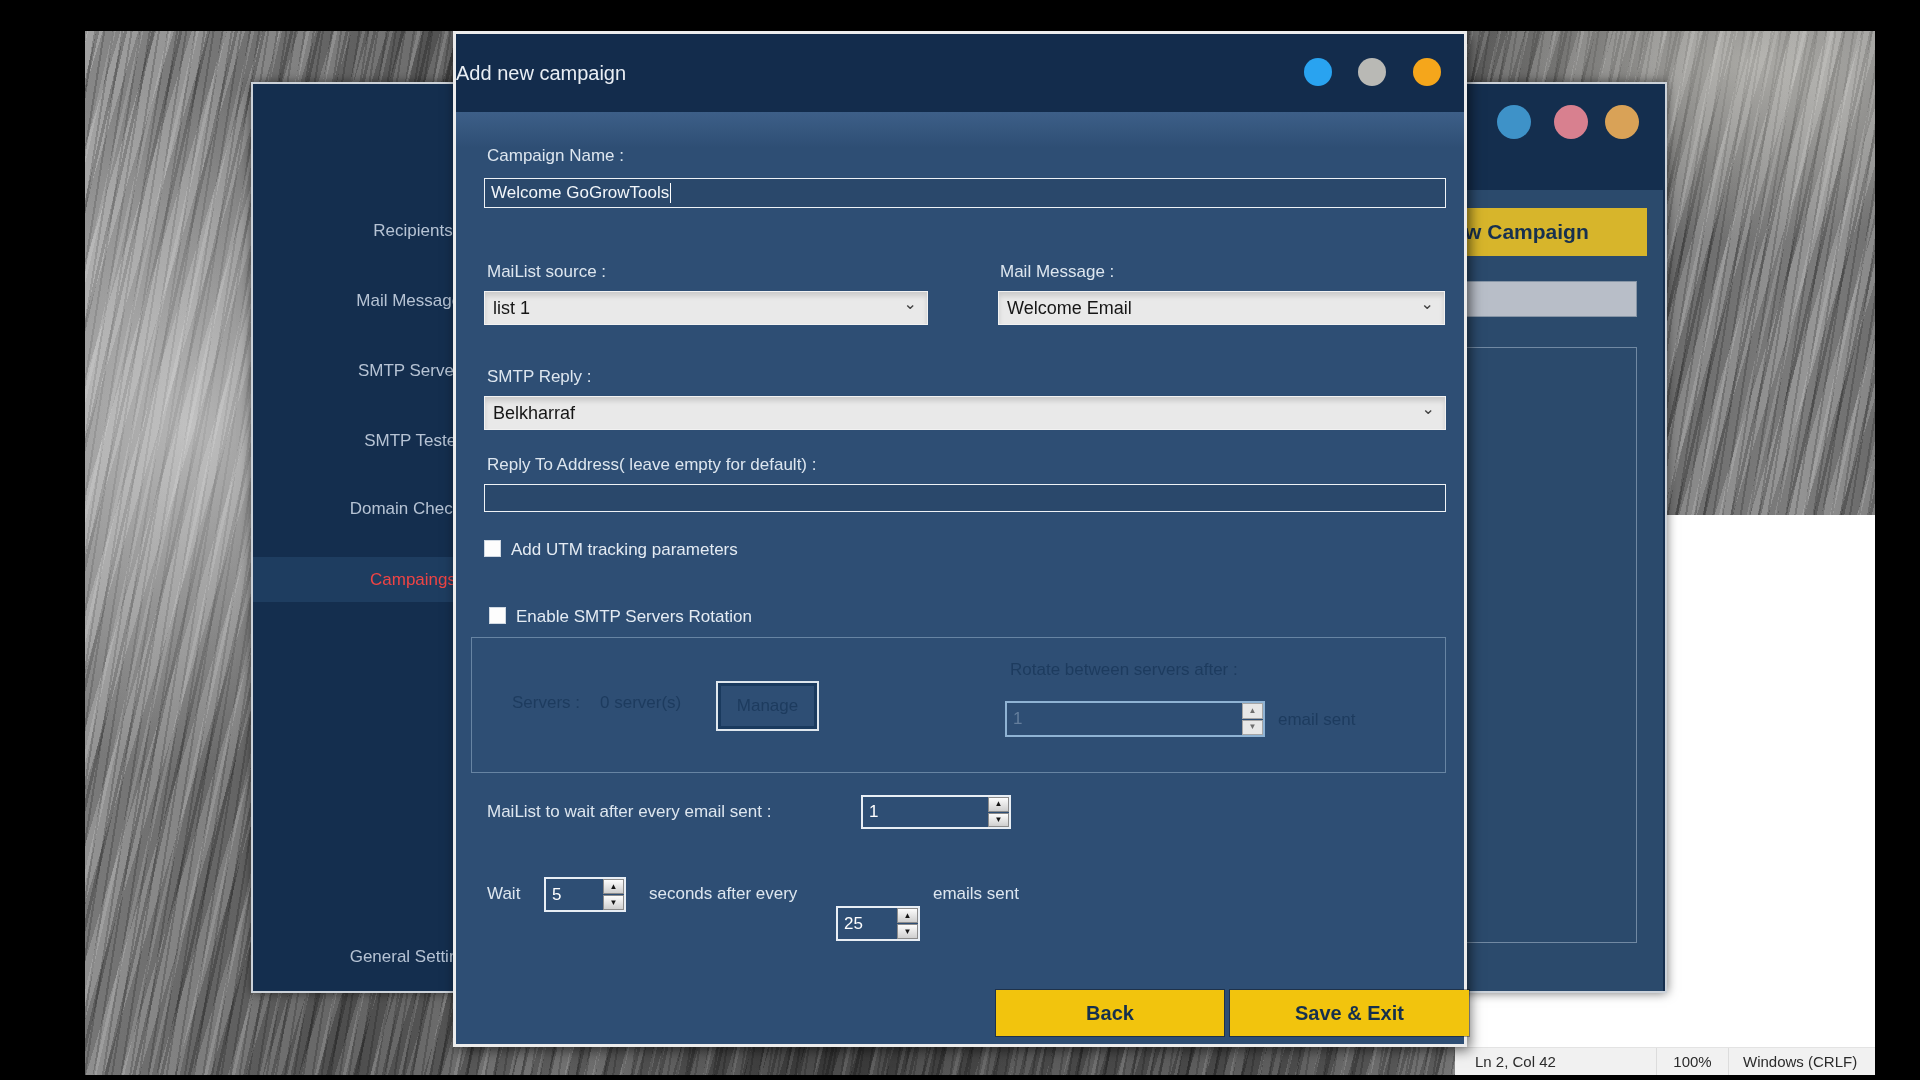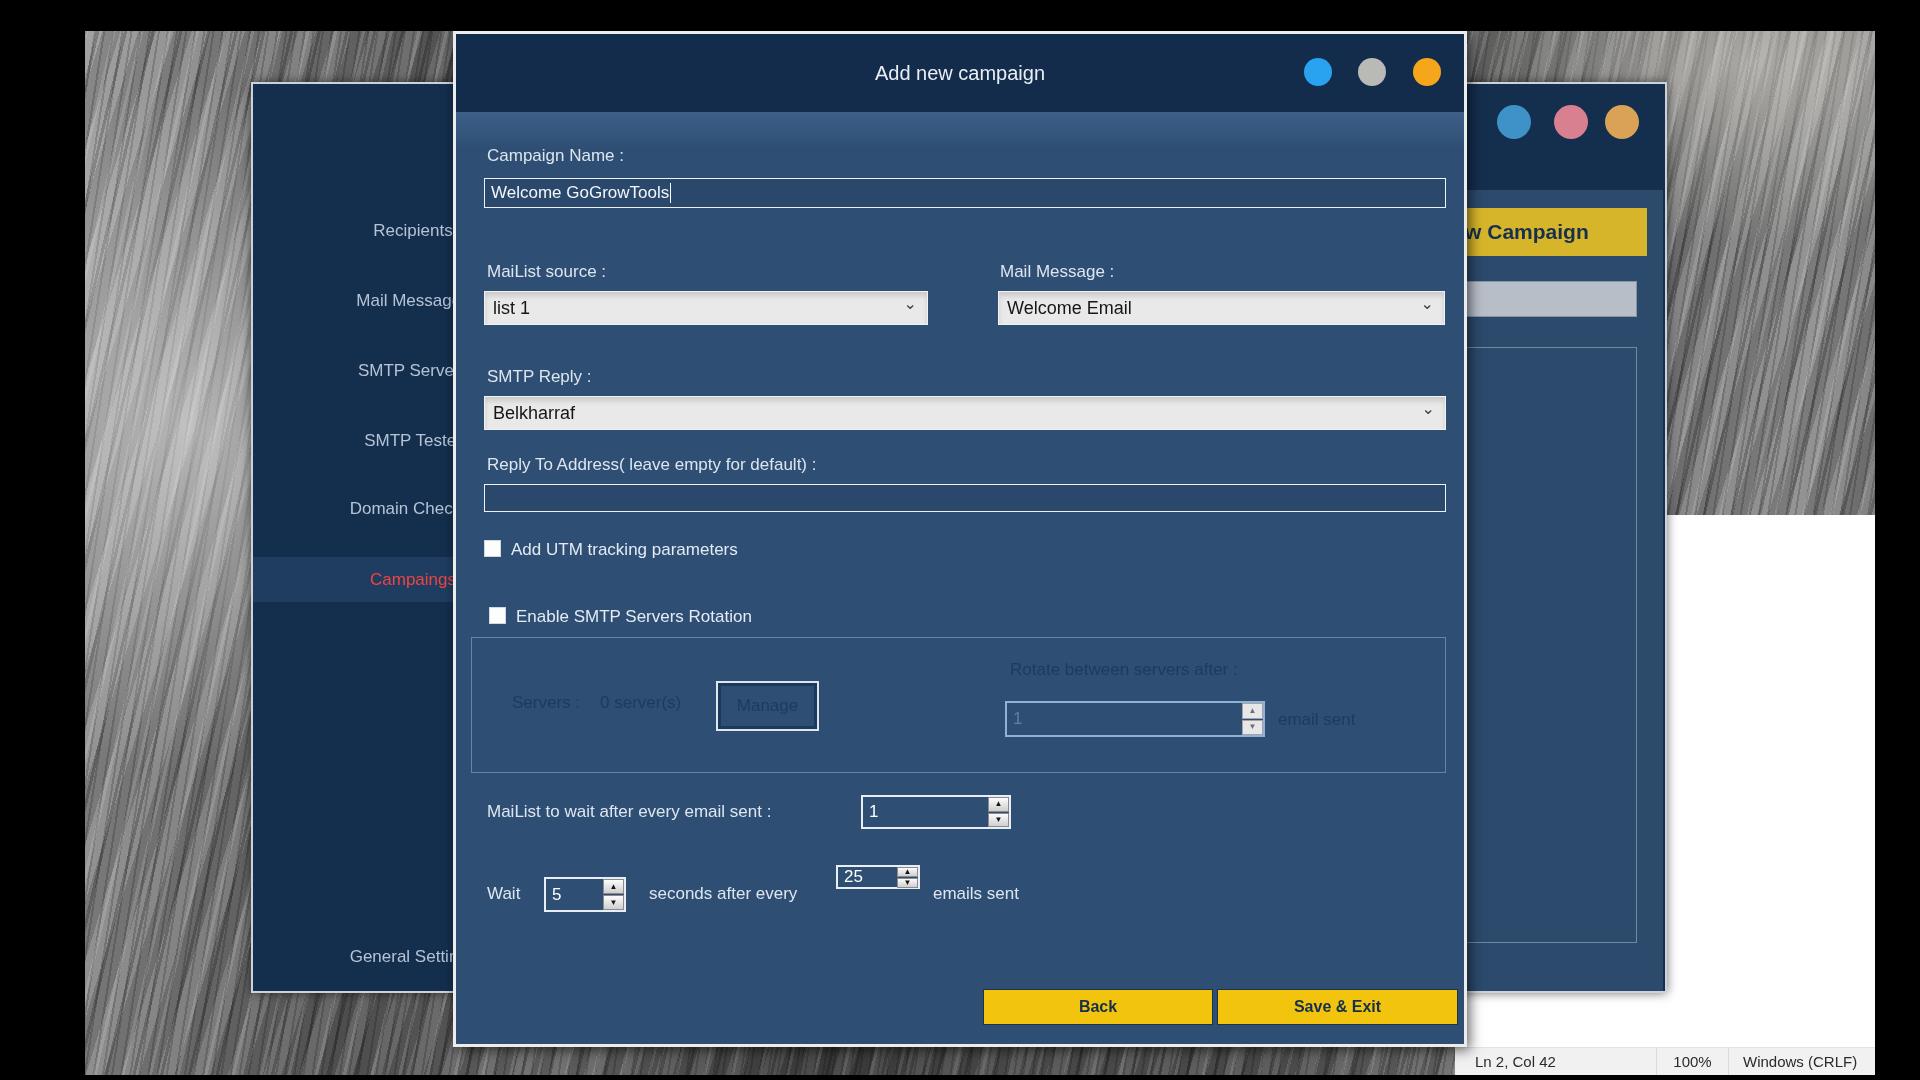--- a/index.html
+++ b/index.html
@@ -50,21 +50,21 @@
               background:#b8bec8; border:1px solid #8695a6; }
   .outline-box { position:absolute; left:1207px; top:263px; width:177px; height:596px;
                  border:1px solid rgba(200,215,230,.45); }
 
   
   .dialog { position:absolute; left:453px; top:31px; width:1014px; height:1016px;
             background:#2e4e74; border:3px solid #ececec; z-index:4;
             box-shadow:3px 3px 12px rgba(0,0,0,.6); }
   .dlg-title { position:absolute; left:0; top:0; width:1008px; height:78px;
                background:#132c4c; }
-  .dlg-title-text { position:absolute; left:0; top:28px; width:100%; text-align:center;
+  .dlg-title-text { position:absolute; left:0; top:28px; width:100%; 
                     color:#e9eef4; font-size:20px; }
   .dlg-band { position:absolute; left:0; top:78px; width:1008px; height:36px;
               background:linear-gradient(#3d5f88, #2e4e74); }
   .dlg-dot { position:absolute; top:24px; width:28px; height:28px; border-radius:50%; }
 
   .lbl { position:absolute; font-size:17px; color:#dde6ef; white-space:nowrap; }
   .dim { color:#1d3b5e !important; }
 
   .txt-input { position:absolute; height:30px; background:rgba(0,0,0,.07);
                border:1px solid #eef2f6; color:#f2f6fa; font-size:17px;
@@ -92,23 +92,23 @@
   .spin-btns { width:21px; display:flex; flex-direction:column; gap:1px; }
   .spin-btn { flex:1; background:linear-gradient(#fcfcfc,#cfcfcf); border:1px solid #8b8b8b;
               font-size:8px; line-height:1; color:#151515; display:flex;
               align-items:center; justify-content:center; }
   .spinner.on  { border:2px solid #e8eef5; }
   .spinner.on .spin-val { color:#fff; }
   .spinner.off { border:2px solid #8fb3d4; }
   .spinner.off .spin-val { color:#647e9c; }
   .spinner.off .spin-btn { background:#e7e7e7; color:#6e6e6e; border-color:#a5a5a5; }
 
-  .yellow-btn { position:absolute; top:956px; height:34px; background:#f2c40d;
-                color:#15304e; font-weight:bold; font-size:16px; display:flex;
-                align-items:center; justify-content:center; box-shadow:0 0 0 1px rgba(0,0,0,.35); }
+  .yellow-btn { position:absolute; top:956px; height:46px; background:#f2c40d;
+                color:#15304e; font-weight:bold; font-size:20px; display:flex;
+                align-items:center; justify-content:center; box-shadow:0 0 0 1px rgba(0,0,0,.35);margin-left:12px; }
 </style>
 </head>
 <body>
 
 <div class="screen">
 
   <div class="wallpaper"></div>
 
   <div class="notepad">
     <div class="np-status">
@@ -210,21 +210,21 @@
 
     <div class="lbl" style="left:31px; top:850px">Wait</div>
     <div class="spinner on" style="left:88px; top:843px; width:82px; height:35px">
       <div class="spin-val">5</div>
       <div class="spin-btns">
         <div class="spin-btn">▲</div>
         <div class="spin-btn">▼</div>
       </div>
     </div>
     <div class="lbl" style="left:193px; top:850px">seconds after every</div>
-    <div class="spinner on" style="left:380px; top:831px; width:84px; height:24px">
+    <div class="spinner on" style="left:380px; top:872px; width:84px; height:35px">
       <div class="spin-val">25</div>
       <div class="spin-btns">
         <div class="spin-btn">▲</div>
         <div class="spin-btn">▼</div>
       </div>
     </div>
     <div class="lbl" style="left:477px; top:850px">emails sent</div>
 
     <div class="yellow-btn" style="left:528px; width:228px">Back</div>
     <div class="yellow-btn" style="left:762px; width:239px">Save &amp; Exit</div>

